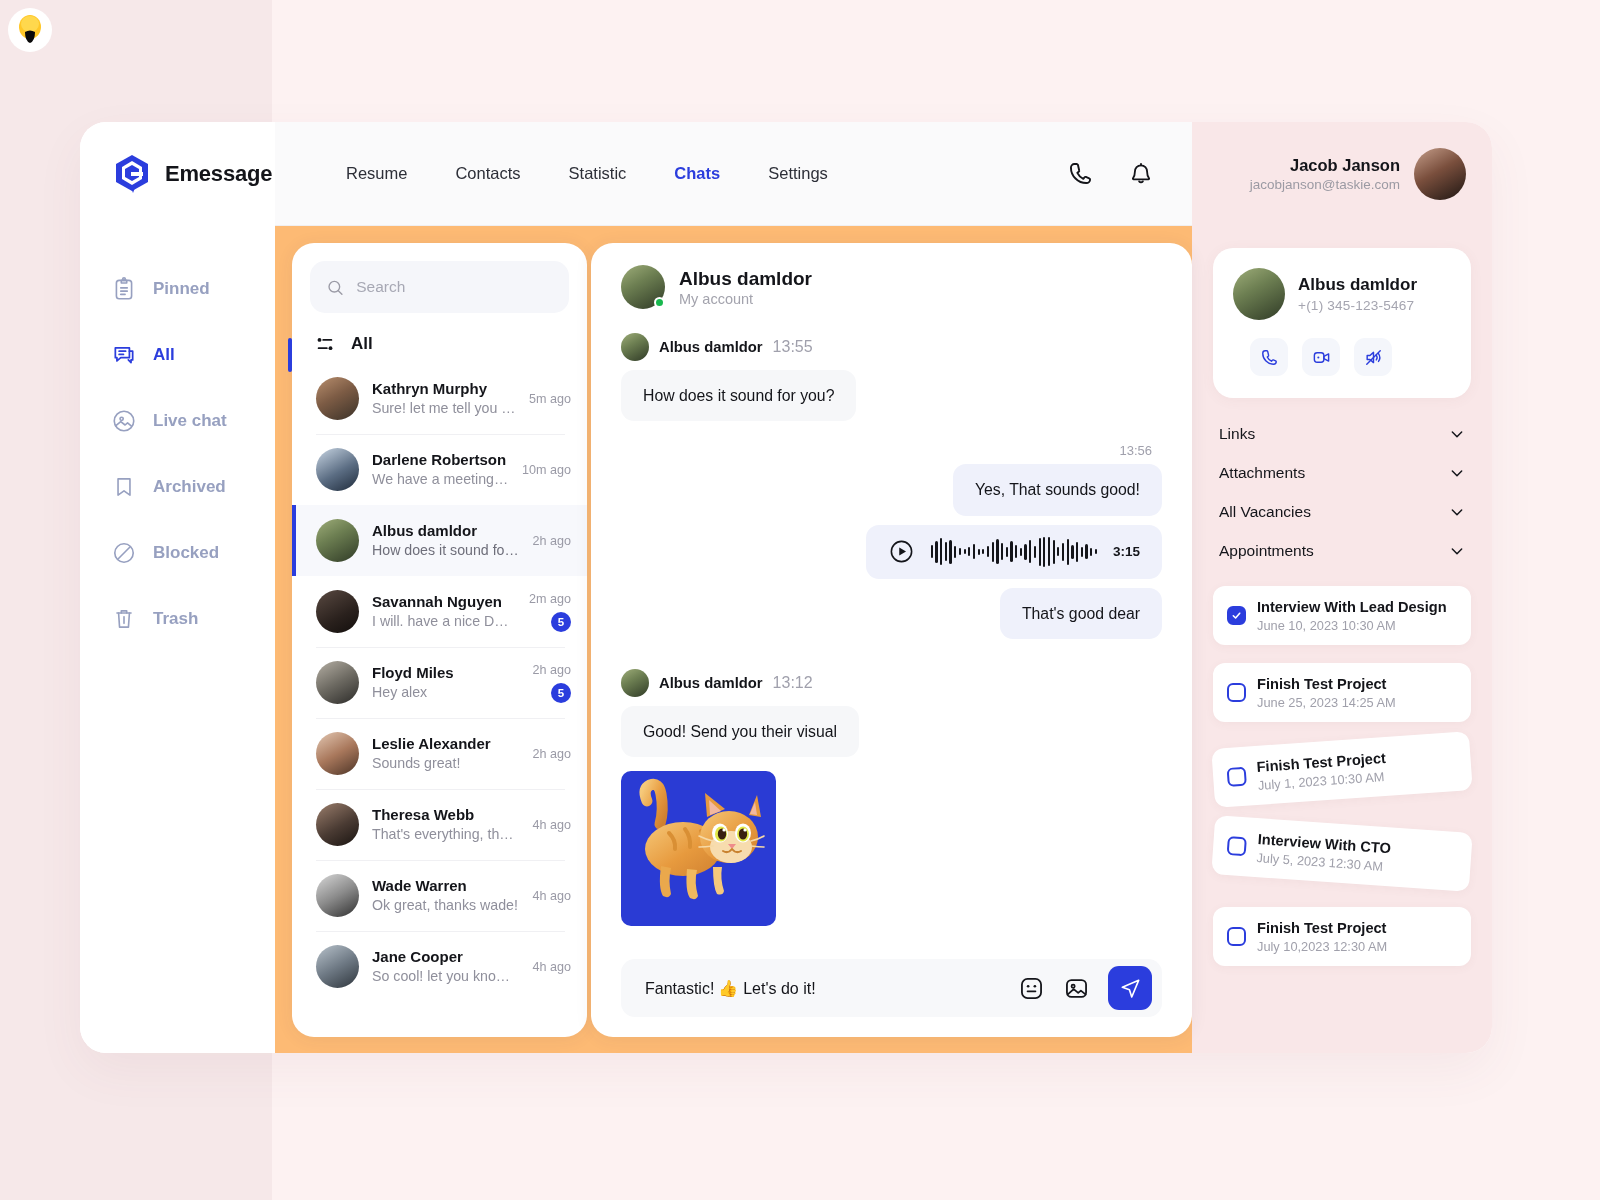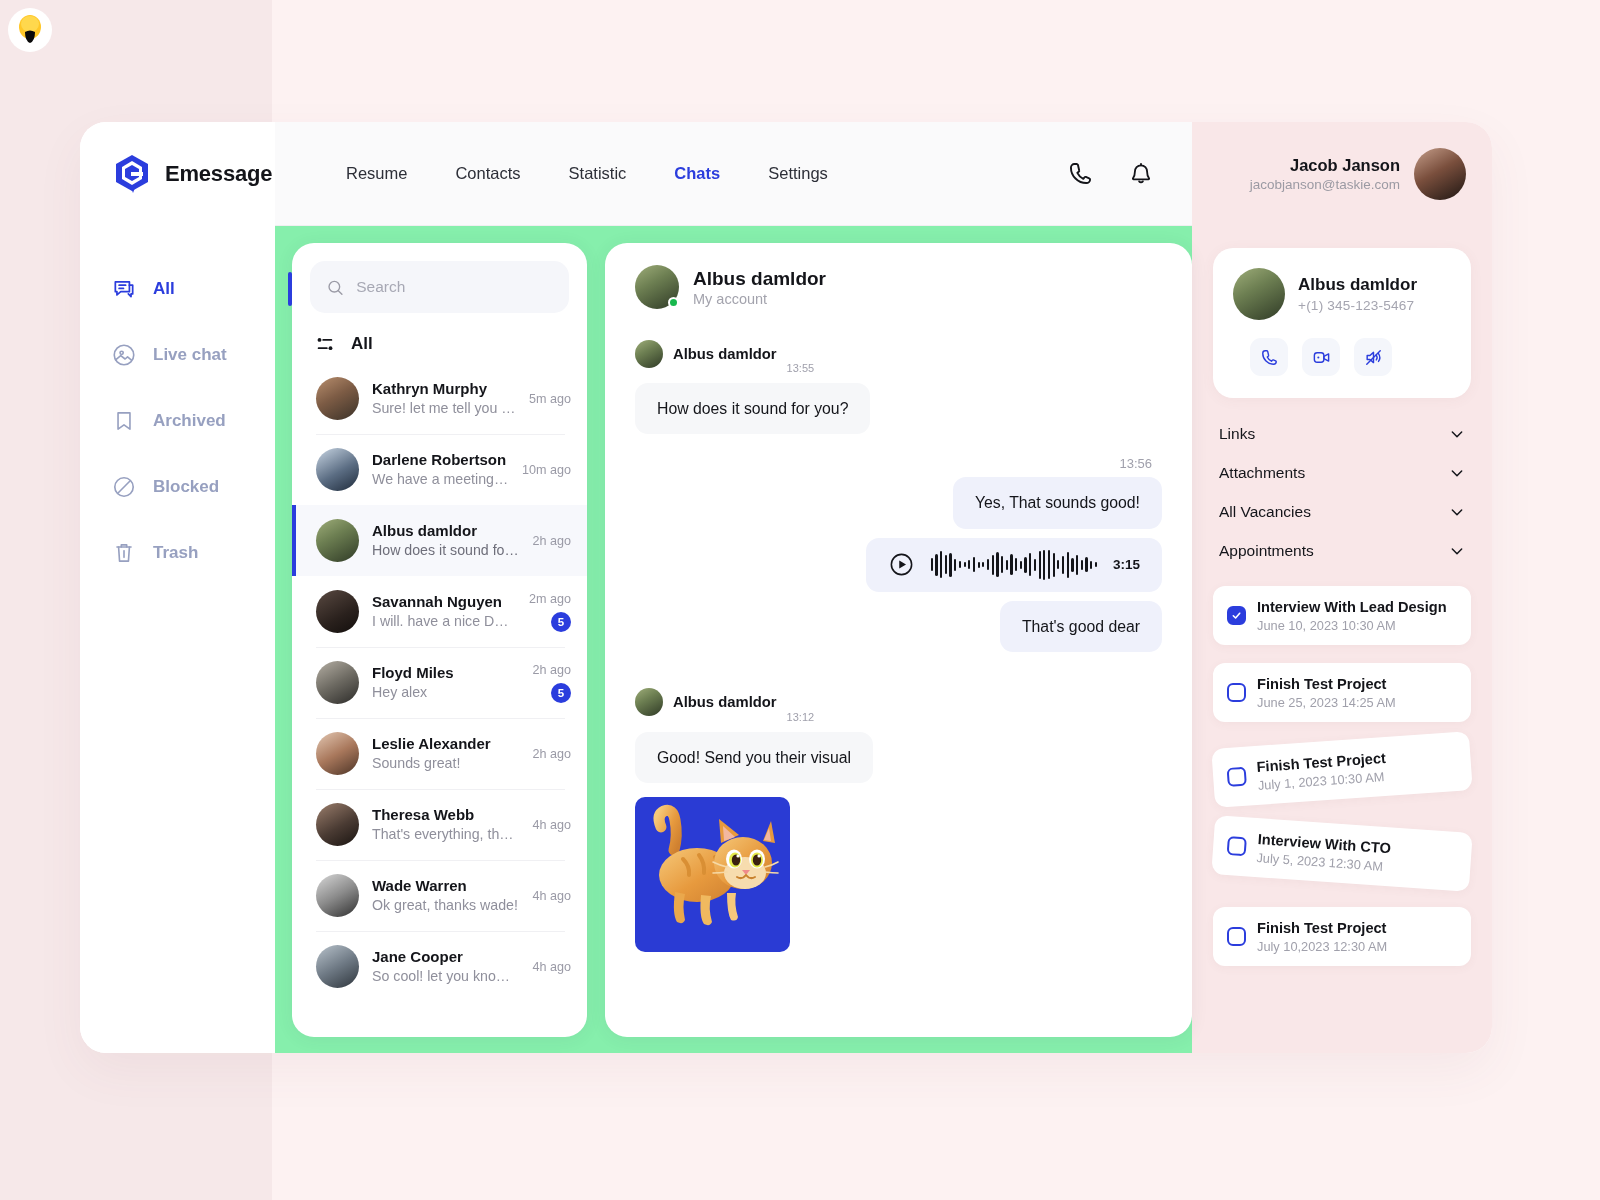--- a/index.html
+++ b/index.html
@@ -70,21 +70,21 @@
     cursor:pointer; color:#9aa3c4; position:relative;
   }
   .rail-item .lbl { font-size:17px; font-weight:600; color:#97a0c0; }
   .rail-item.active .lbl { color:#2b3ddd; font-weight:700; }
   .rail-item.active .rail-bar {
     position:absolute; right:-17px; top:16px; width:4px; height:34px;
     background:#2b3ddd; border-radius:3px;
   }
 
   
-  .midzone { flex:1; background:#86efac; display:flex; min-width:0; padding:17px 0 16px 17px; gap:18px; }
+  .midzone { flex:1; background:#fdba74; display:flex; min-width:0; padding:17px 0 16px 17px; gap:4px; }
 
   
   .chatlist {
     width:295px; flex:0 0 295px; background:#ffffff; border-radius:22px;
     box-shadow:0 2px 18px rgba(60,50,90,.07);
     display:flex; flex-direction:column; overflow:hidden;
   }
   .searchwrap { padding:18px 18px 6px 18px; }
   .searchbox {
     height:52px; background:#f5f6fa; border-radius:15px;
@@ -137,21 +137,21 @@
     background:#18b84e; border:2px solid #fff;
   }
   .hav { width:44px; height:44px; }
   .ch-name { font-size:19px; font-weight:700; color:#14151a; }
   .ch-sub { font-size:14.5px; color:#a3a3ad; margin-top:1px; }
 
   .thread { flex:1; overflow:hidden; position:relative; padding-top:14px; }
   .msg-meta { display:flex; align-items:center; gap:10px; margin-bottom:9px; }
   .mav { width:28px; height:28px; }
   .m-name { font-size:14.8px; font-weight:700; color:#14151a; }
-  .m-time { font-size:11px; color:#a0a0ac;margin-top:29px; }
+  .m-time { font-size:16px; color:#a0a0ac; }
 
   .bub {
     display:inline-block; font-size:15.8px; color:#14151a; line-height:1.35;
     padding:15px 22px; border-radius:13px; max-width:62%;
   }
   .bub.in  { background:#f6f7f9; }
   .row-out { display:flex; justify-content:flex-end; }
   .bub.out { background:#eff1fb; }
   .time-right { text-align:right; font-size:13px; color:#a0a0ac; margin:22px 10px 6px 0; }
   .gap { height:9px; }
@@ -289,20 +289,29 @@
         <div class="profile-mail">jacobjanson@taskie.com</div>
       </div>
       <div class="avatar pav avU"></div>
     </div>
   </div>
 
   <div class="appbody">
 
     <div class="rail">
 
+      <div class="rail-item">
+        <svg width="26" height="26" viewBox="0 0 24 24" fill="none" stroke="#97a0c0" stroke-width="1.5" stroke-linecap="round" stroke-linejoin="round">
+          <rect x="5" y="4" width="14" height="17" rx="2.5"></rect>
+          <path d="M9.5 4 h5 v2.5 h-5Z"></path>
+            <circle cx="12" cy="2.8" r="1.2"></circle>
+          <path d="M9 11h6M9 14h6M9 17h4"></path>
+        </svg>
+        <span class="lbl">Pinned</span>
+      </div>
 
       <div class="rail-item active">
         <svg width="26" height="26" viewBox="0 0 24 24" fill="none" stroke="#2b3ddd" stroke-width="1.6" stroke-linecap="round" stroke-linejoin="round">
           <path d="M4 5.5h13v9H9l-3.5 3v-3H4Z"></path>
           <path d="M17 8.5h3v8h-1.5v2.5L16 16.5"></path>
           <path d="M7.5 8.5h6M7.5 11.5h4"></path>
         </svg>
         <span class="lbl">All</span>
         <span class="rail-bar"></span>
       </div>
@@ -593,20 +602,43 @@
               <ellipse cx="122" cy="63" rx="4.2" ry="5.6" fill="#3a2010"></ellipse>
               <circle cx="103" cy="59" r="1.6" fill="#fff"></circle>
                 <circle cx="124" cy="59" r="1.6" fill="#fff"></circle>
               <path d="M107 73 h8 l-4 5 Z" fill="#ef8b8b"></path>
               <path d="M111 78 q-4 5 -9 2 M111 78 q4 5 9 2" stroke="#c9822f" stroke-width="2" fill="none" stroke-linecap="round"></path>
               <path d="M92 70 q-8 -2 -14 -5 M92 75 q-8 1 -14 1 M130 70 q8 -2 13 -5 M130 75 q8 1 13 1" stroke="#f6d9a6" stroke-width="1.6" fill="none" stroke-linecap="round"></path>
             </svg>
           </div>
         </div>
 
+        <div class="composer">
+          <div class="ctext">Fantastic! 👍 Let's do it!</div>
+          <div class="ico-btn">
+            <svg width="27" height="27" viewBox="0 0 24 24" fill="none" stroke="#14151a" stroke-width="1.6" stroke-linecap="round">
+              <rect x="3.5" y="3.5" width="17" height="17" rx="5"></rect>
+              <circle cx="9" cy="10" r="1.2" fill="#14151a" stroke="none"></circle>
+              <circle cx="15" cy="10" r="1.2" fill="#14151a" stroke="none"></circle>
+              <path d="M8.5 14.5 h7"></path>
+            </svg>
+          </div>
+          <div class="ico-btn">
+            <svg width="27" height="27" viewBox="0 0 24 24" fill="none" stroke="#14151a" stroke-width="1.6" stroke-linecap="round" stroke-linejoin="round">
+              <rect x="3.5" y="4.5" width="17" height="15" rx="4"></rect>
+              <circle cx="9" cy="10" r="1.4"></circle>
+              <path d="M4.5 17 L9.5 12.5 l4 3.4 2.4-2 4.1 3.3"></path>
+            </svg>
+          </div>
+          <div class="send">
+            <svg width="23" height="23" viewBox="0 0 24 24" fill="none" stroke="#ffffff" stroke-width="1.7" stroke-linejoin="round">
+              <path d="M20.5 3.5 L3.5 10.8 l7.4 2.6 2.4 7.5 Z"></path>
+            </svg>
+          </div>
+        </div>
       </div>
     </div>
 
     <div class="rpanel">
 
       <div class="ccard">
         <div class="ccard-top">
           <div class="avatar cav-lg av3"></div>
           <div>
             <div class="cc-name">Albus damldor</div>

